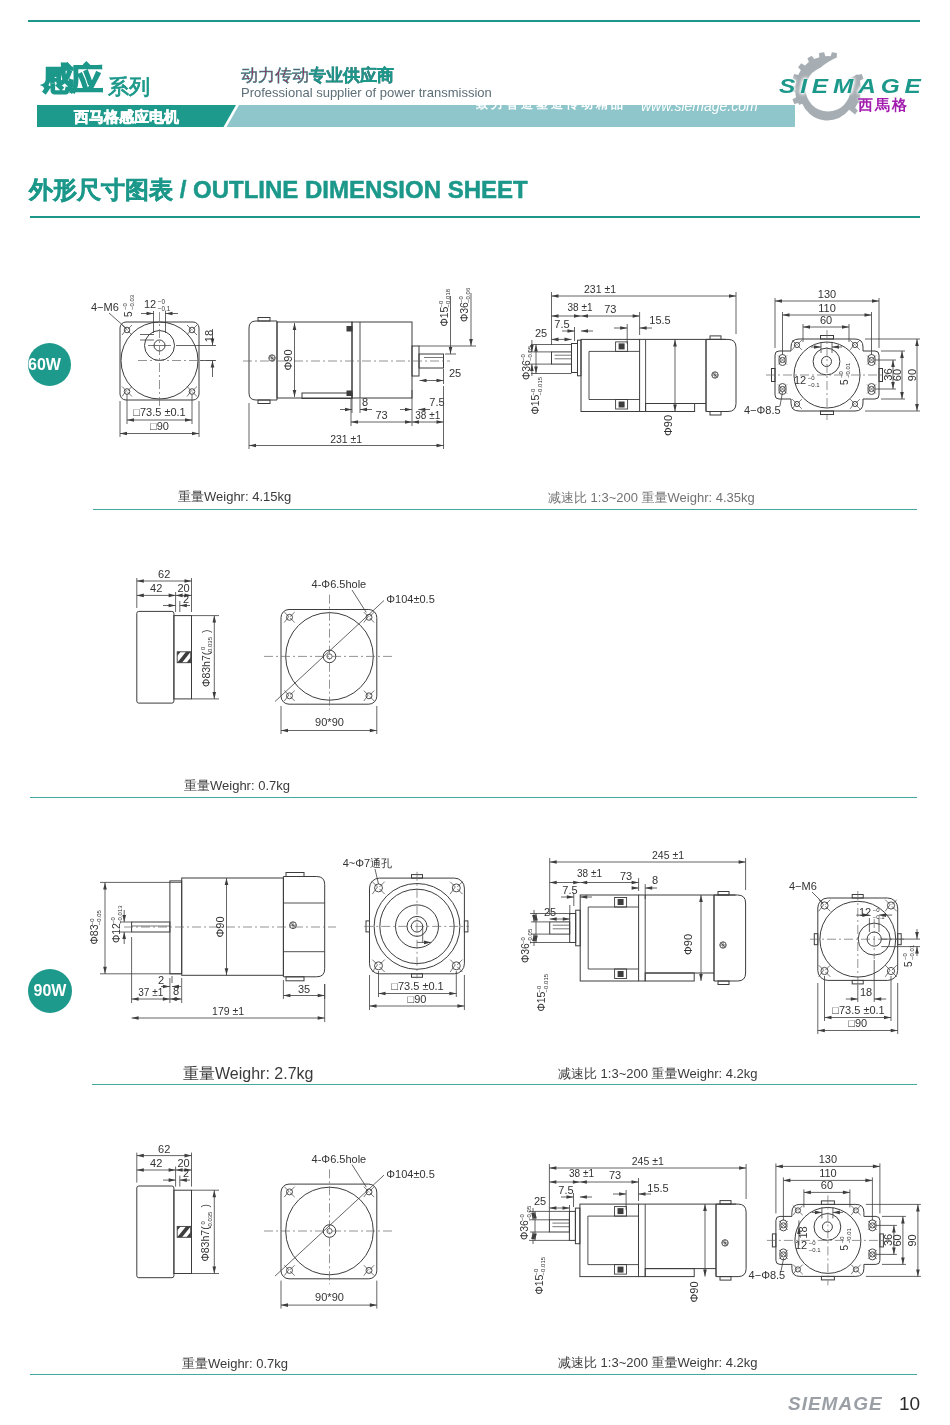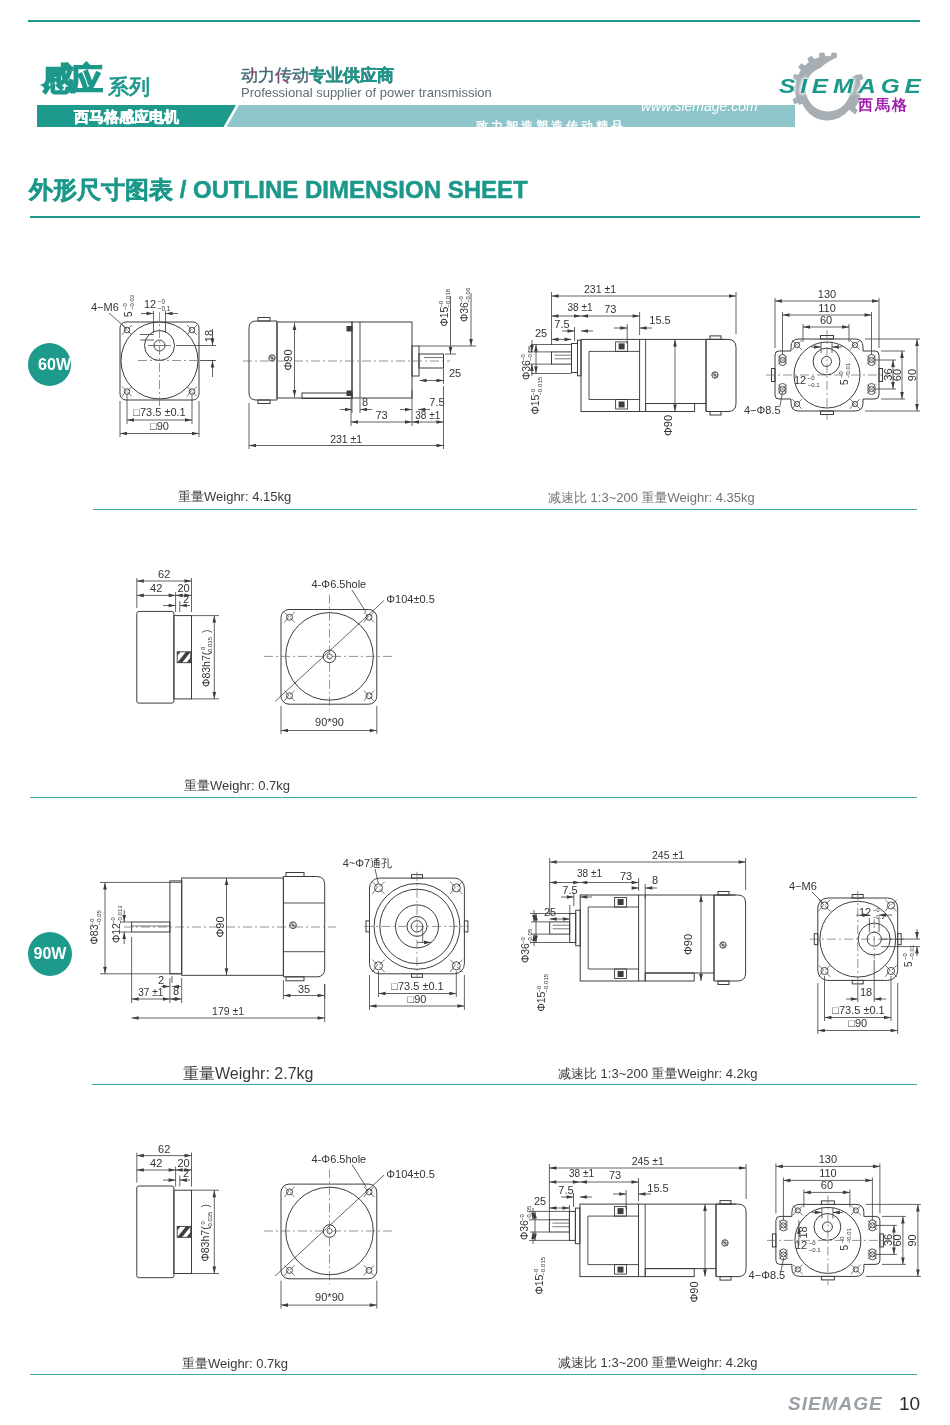--- a/index.html
+++ b/index.html
@@ -15,21 +15,21 @@
 
 <svg class="abs" style="left:0;top:0" width="950" height="140" viewBox="0 0 950 140">
 
   <polygon points="37,105 236,105 223.5,127 37,127" fill="#1E9A8C"></polygon>
 
   <polygon points="239,105 795,105 795,127 226.5,127" fill="#8FC6CC"></polygon>
 </svg>
 
 <div class="abs" style="left:74px;top:108px;font-size:15px;font-weight:bold;color:#ffffff;-webkit-text-stroke:0.6px #fff">西马格感应电机</div>
 
-<div class="abs" style="left:476px;top:118px;font-size:12px;font-weight:bold;color:#ffffff;letter-spacing:3px">致力智造塑造传动精品</div>
+<div class="abs" style="left:476px;top:96px;font-size:12px;font-weight:bold;color:#ffffff;letter-spacing:3px">致力智造塑造传动精品</div>
 
 <div class="abs" style="left:641px;top:98px;font-size:14px;font-weight:normal;font-style:italic;color:#ffffff">www.siemage.com</div>
 
 <div class="abs" style="left:241px;top:64px;font-size:17px;color:#be185d;-webkit-text-stroke:0.5px #1B988A">动力传动<b>专业供应商</b></div>
 
 <div class="abs" style="left:241px;top:85px;font-size:13px;color:#5c6e78">Professional supplier of power transmission</div>
 
 <svg class="abs" style="left:770px;top:40px" width="180" height="110" viewBox="770 40 180 110">
   <circle cx="828.0" cy="89.0" r="33" fill="#a7aeb3"></circle>
   <polygon points="858.0,83.7 858.3,85.5 864.9,86.5 864.9,91.5 858.3,92.5 858.0,94.3" fill="#a7aeb3"></polygon>
@@ -56,23 +56,23 @@
 </svg>
 
 <div class="abs" style="left:779px;top:75px;font-size:20px;font-weight:bold;font-style:italic;color:#1B988A;letter-spacing:4px;transform:scaleX(1.22);transform-origin:left;text-shadow:0 0 3px #fff,0 0 3px #fff,0 0 3px #fff,0 0 5px #fff">SIEMAGE</div>
 
 <div class="abs" style="left:858px;top:96px;font-size:15px;font-weight:bold;color:#a21caf;letter-spacing:2px;text-shadow:0 0 2px #fff,0 0 2px #fff">西馬格</div>
 
 <div class="abs" style="left:29px;top:174px;font-size:24px;font-weight:bold;color:#1B988A;-webkit-text-stroke:0.5px #1B988A">外形尺寸图表 / OUTLINE DIMENSION SHEET</div>
 
 <div class="abs" style="left:30px;top:216px;width:890px;height:1.5px;background:#1B988A"></div>
 
-<div class="abs" style="left:28px;top:343px;width:43px;height:43px;border-radius:50%;background:#1E9A8C;color:#fff;font-weight:bold;font-size:16px;text-align:right;line-height:43px">60W</div>
-
-<div class="abs" style="left:28px;top:932px;width:44px;height:44px;border-radius:50%;background:#1E9A8C;color:#fff;font-weight:bold;font-size:16px;text-align:center;line-height:44px">90W</div>
+<div class="abs" style="left:28px;top:343px;width:43px;height:43px;border-radius:50%;background:#1E9A8C;color:#fff;font-weight:bold;font-size:16px;text-align:left;line-height:43px">60W</div>
+
+<div class="abs" style="left:28px;top:969px;width:44px;height:44px;border-radius:50%;background:#1E9A8C;color:#fff;font-weight:bold;font-size:16px;text-align:center;line-height:44px">90W</div>
 
 <div class="abs" style="left:178px;top:488px;font-size:13px;color:#3a3a3a">重量Weighr: 4.15kg</div>
 
 <div class="abs" style="left:548px;top:489px;font-size:13px;color:#737373">减速比 1:3~200  重量Weighr: 4.35kg</div>
 
 <div class="abs" style="left:184px;top:777px;font-size:13px;color:#3a3a3a">重量Weighr: 0.7kg</div>
 
 <div class="abs" style="left:183px;top:1064px;font-size:16px;color:#3a3a3a">重量Weighr: 2.7kg</div>
 
 <div class="abs" style="left:558px;top:1065px;font-size:13px;color:#3a3a3a">减速比 1:3~200  重量Weighr: 4.2kg</div>

